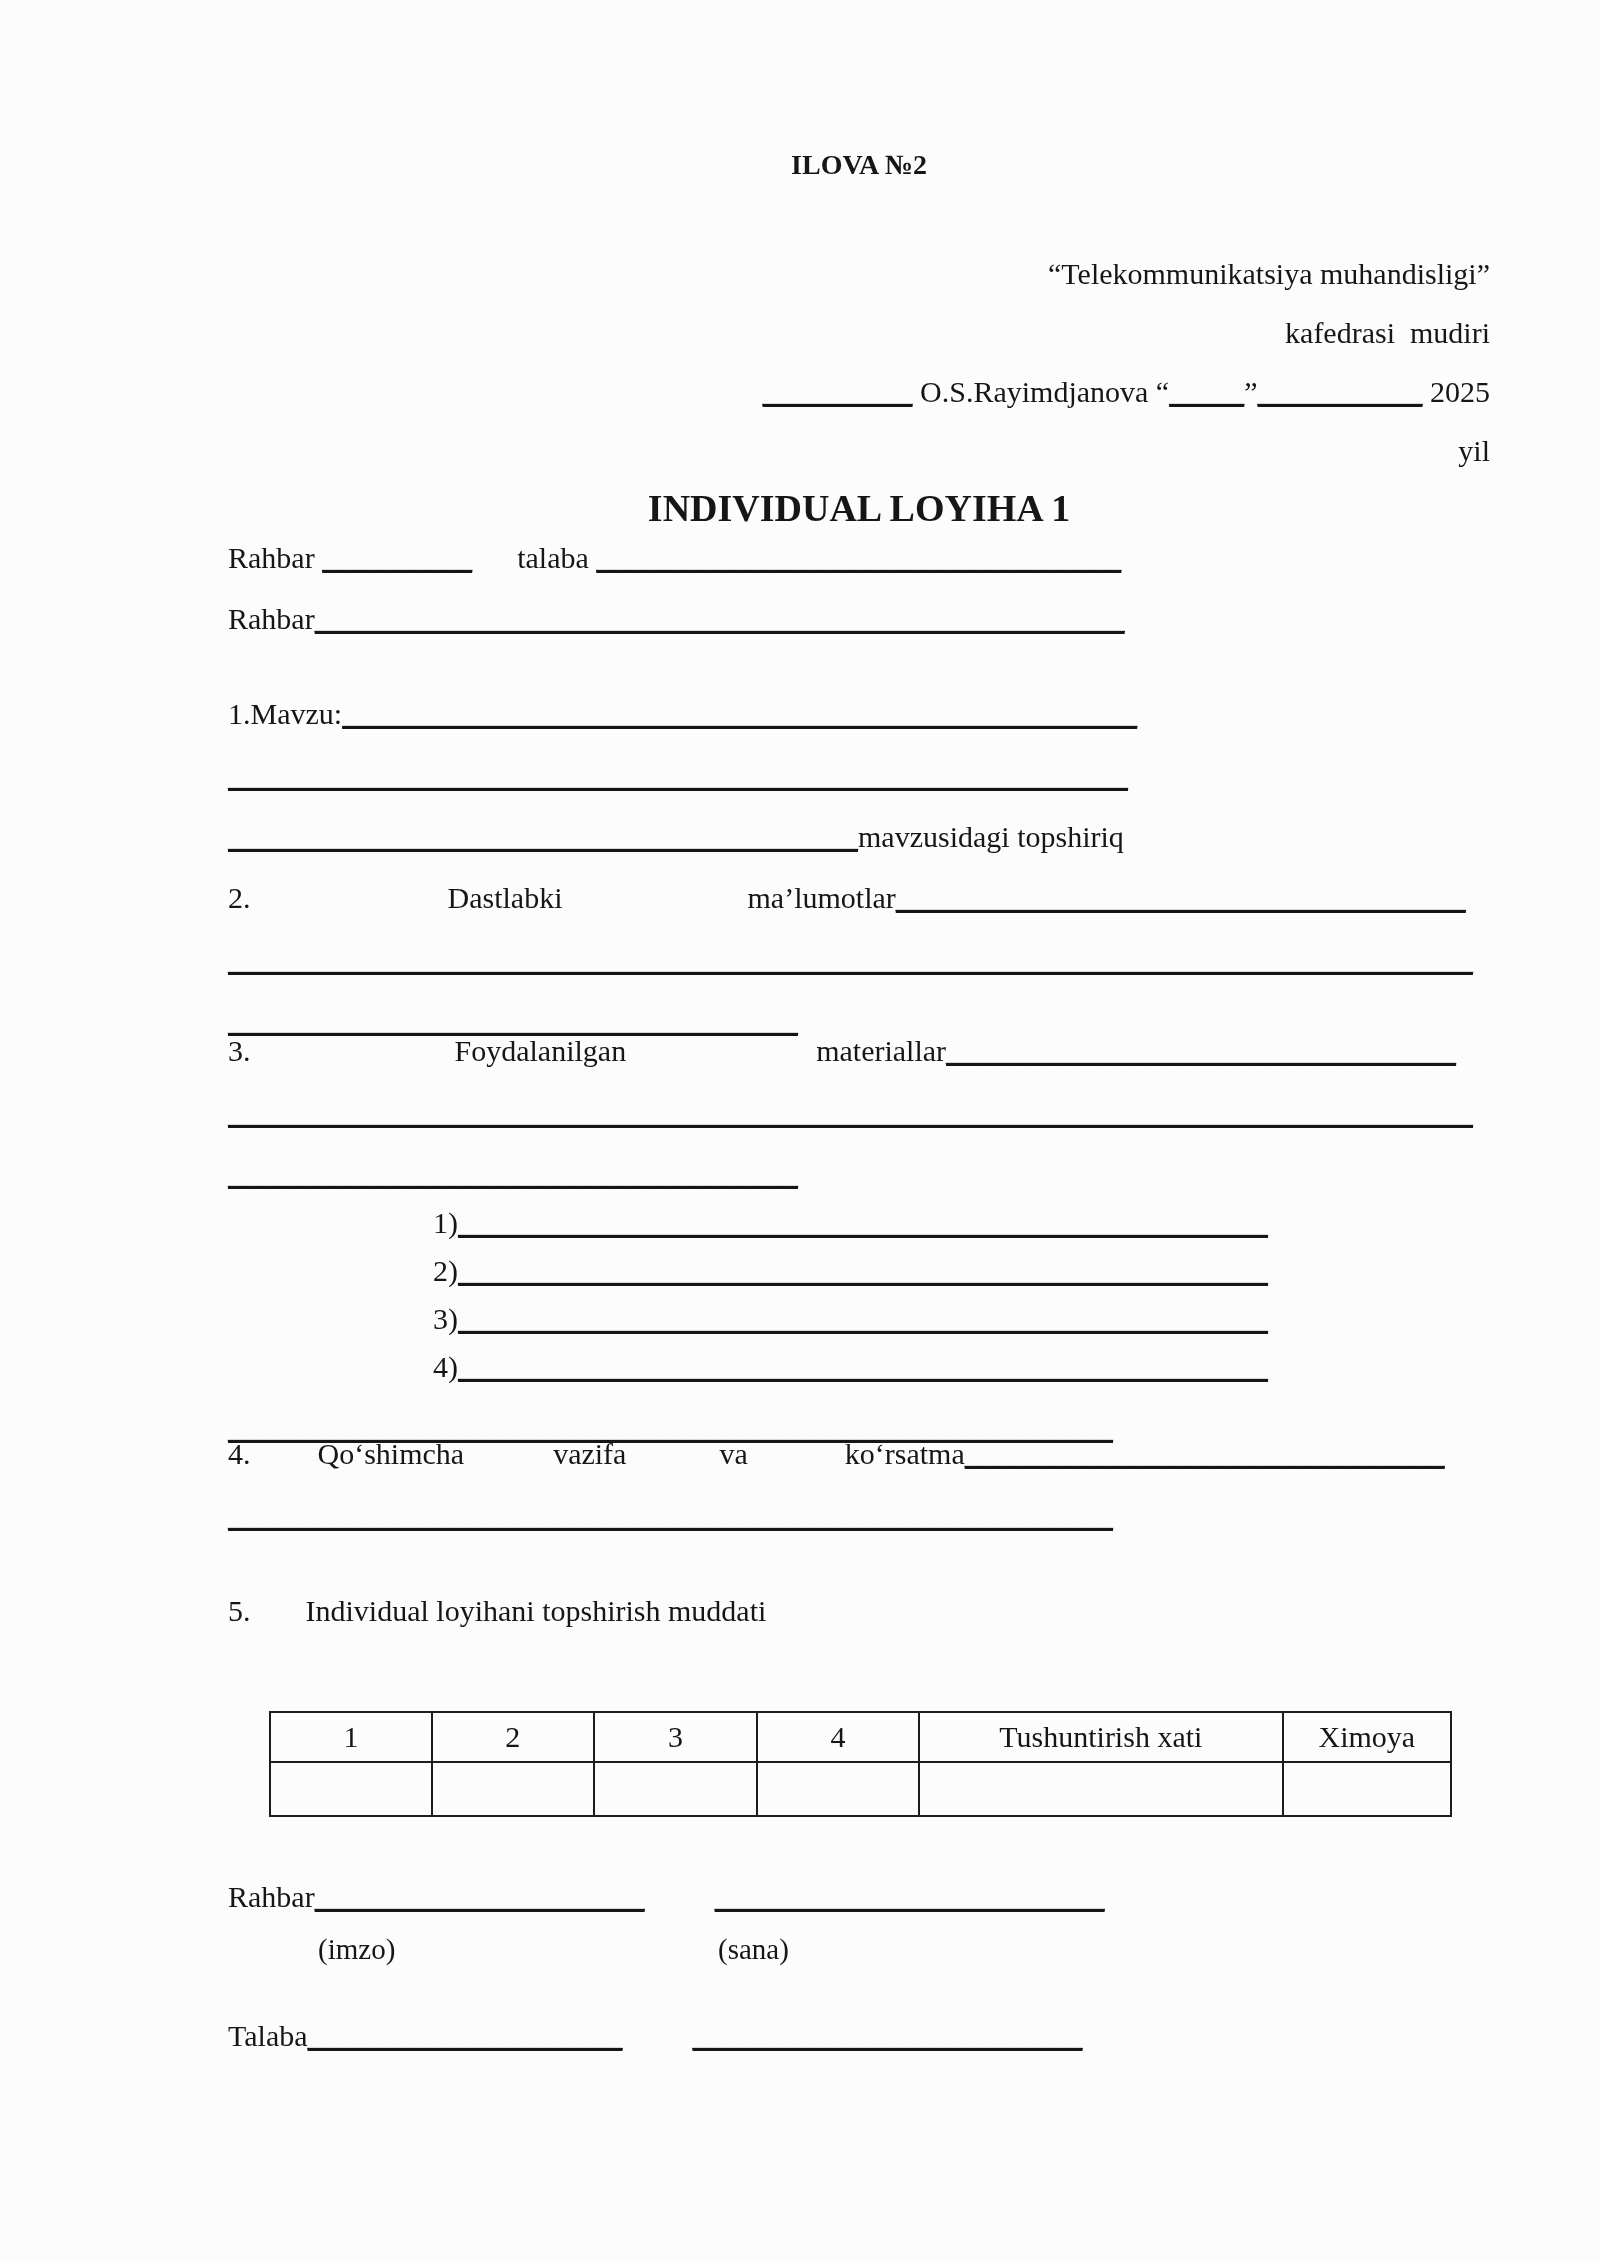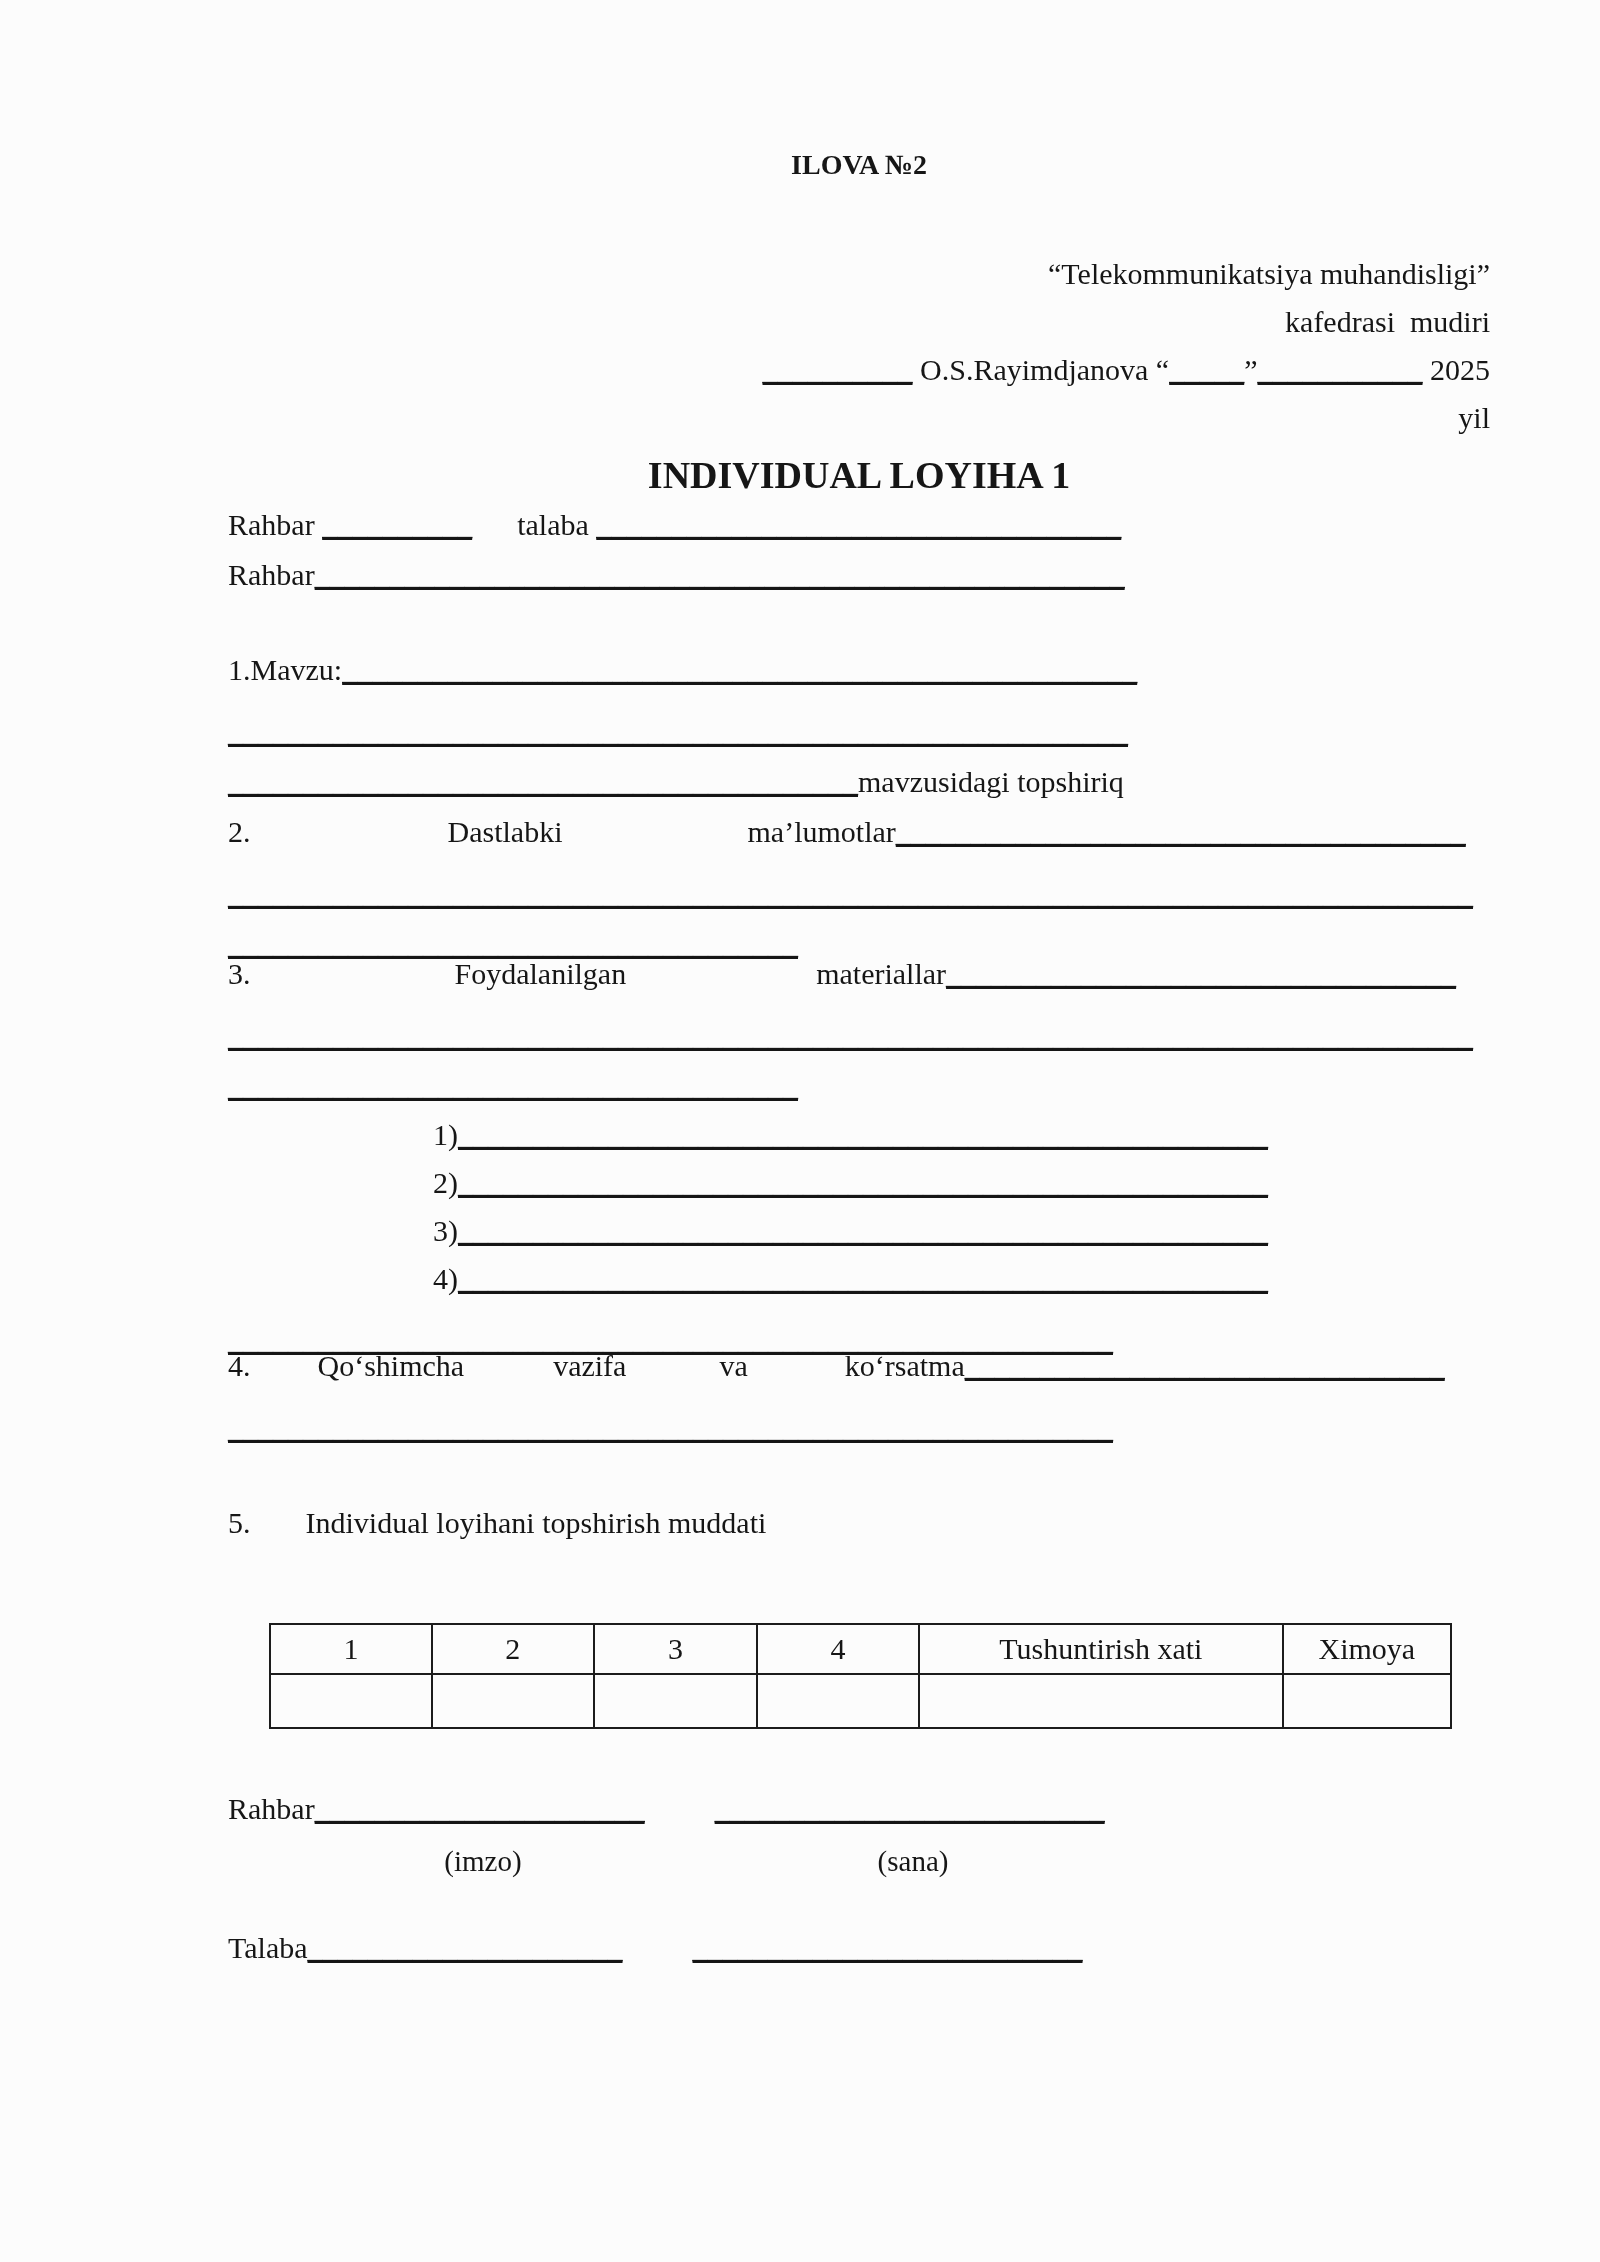--- a/index.html
+++ b/index.html
@@ -5,21 +5,21 @@
   * { margin:0; padding:0; box-sizing:border-box; }
   html,body { width:1600px; height:2262px; }
   body {
     background:#fcfcfc;
     color:#161616;
     font-family:"Liberation Serif","DejaVu Serif",serif;
     font-size:30px;
     overflow:hidden;
   }
   .page { width:1600px; height:2262px; padding:140px 110px 0 228px; overflow:hidden; }
-  .ln { line-height:50px; min-height:50px; white-space:pre; }
+  .ln { line-height:50px; min-height:50px; white-space:pre;margin-top:11px; }
   .doc-title { font-size:28px; font-weight:bold; text-align:center; line-height:50px; white-space:pre; }
   .hdr { margin-top:60px; text-align:right; }
   .hdr .ln { line-height:48px; min-height:48px; }
   .subtitle { font-size:38px; font-weight:bold; text-align:center; margin-top:8px; }
   .blank { letter-spacing:0;text-decoration:underline; }
   .sp { display:inline-block; height:1px; }
   .w45{width:45px}.w55{width:55px}.w67{width:67px}.w89{width:89px}.w93{width:93px}
   .w97{width:97px}.w125{width:125px}.w126{width:126px}.w130{width:130px}
   .w185{width:185px}.w190{width:190px}.w197{width:197px}.w204{width:204px}
   .w70{width:70px}.w90{width:90px}
@@ -42,21 +42,21 @@
   table.sched td {
     border:2px solid #1c1c1c;
     text-align:center;
     font-size:30px;
     padding:0;
   }
   table.sched tr.hrow td { height:50px; }
   table.sched tr.brow td { height:54px; }
   .sigrow { margin-top:55px; line-height:50px; white-space:pre; }
   .subrow { margin-top:5px; line-height:44px; white-space:nowrap; font-size:29px; }
-  .cbox { display:inline-block; text-align:center; }
+  .cbox { display:inline-block; }
   .cbox.b1 { width:330px; }
   .cbox.b2 { width:390px; }
   .talabarow { margin-top:40px; line-height:50px; white-space:pre; }
 </style>
 </head>
 <body>
 
 <div class="page">
 
   <div class="doc-title">ILOVA №2</div>

